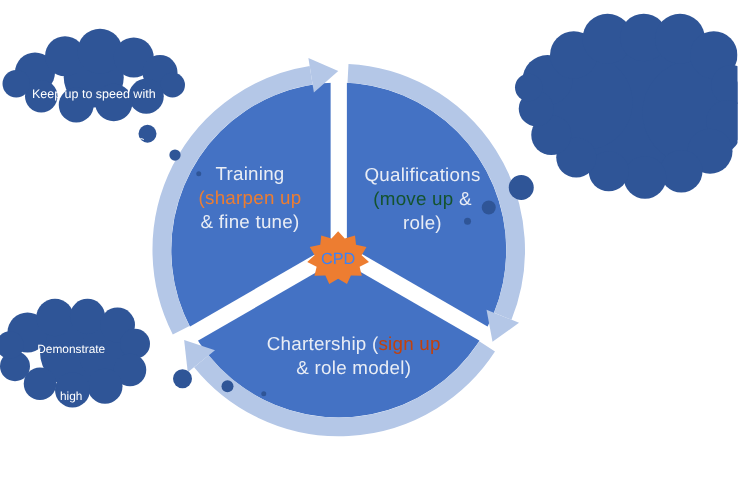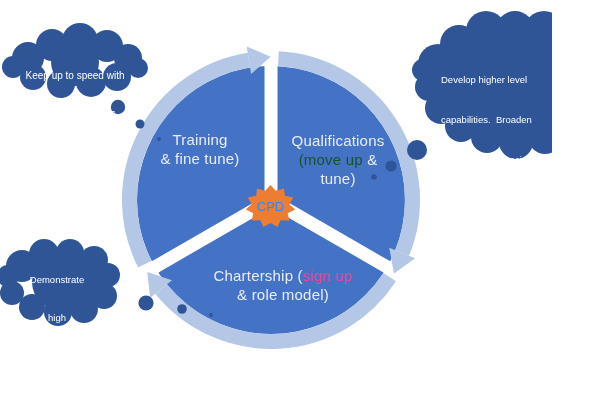--- a/index.html
+++ b/index.html
@@ -1,17 +1,17 @@
 <!DOCTYPE html>
 <html><head>
 <meta charset="utf-8">
 <style>
   html,body{margin:0;padding:0;background:#fff;}
   .stage{position:relative;width:552px;height:400px;background:#fff;overflow:hidden;
-         font-family:"Liberation Sans", sans-serif;}
+         font-family:"Liberation Sans", sans-serif;padding-left:38px;}
   .stage svg{position:absolute;left:0;top:0;}
   .txt{position:absolute;white-space:pre;}
   .cloud-txt{color:#fff;}
   .cloud-txt .ln{white-space:pre;}
   .tl-txt{left:6px;top:45px;width:138px;text-align:center;font-size:10px;line-height:12.5px;}
   .tr-txt{left:441px;top:47px;width:154px;text-align:left;font-size:9.5px;line-height:13.2px;}
   .bl-txt{left:2px;top:249px;width:110px;text-align:center;font-size:9.5px;line-height:12.6px;}
   .wheel-label{position:absolute;text-align:center;font-size:15px;line-height:19px;
                letter-spacing:.2px;color:#E9EDF5;}
   .training-label{left:120px;top:130px;width:160px;}
@@ -112,47 +112,40 @@
       <circle cx="182" cy="309" r="4.8"></circle>
       <circle cx="211" cy="315" r="2"></circle>
     </g>
   </svg>
 
   <div class="txt cloud-txt tl-txt" style="color: rgb(255, 255, 255);">
     <div class="ln">Keep up to speed with</div>
     <div class="ln">core competencies.</div>
   </div>
 
-  <div class="txt cloud-txt tr-txt" style="color: rgb(255, 255, 255);">
-    <div class="ln">Develop higher level</div>
-    <div class="ln">capabilities.  Broaden</div>
-    <div class="ln">knowledge of specialisms</div>
-    <div class="ln">(Internal Communication,</div>
-    <div class="ln">Crisis Communication,</div>
-    <div class="ln">Public Affairs)</div>
-  </div>
 
   <div class="txt cloud-txt bl-txt" style="color: rgb(255, 255, 255);">
     <div class="ln">Demonstrate</div>
     <div class="ln">high</div>
     <div class="ln">professional</div>
     
   </div>
 
   <div class="wheel-label training-label" style="color: rgb(233, 237, 245);">
     <div>Training</div>
+    <div><span style="color: rgb(237, 125, 49);">(sharpen up</span></div>
     <div>&amp; fine tune)</div>
   </div>
 
   <div class="wheel-label qualifications-label" style="color: rgb(233, 237, 245);">
     <div>Qualifications</div>
     <div><span style="color: #14532d;">(move up</span><span> &amp;</span></div>
-    <div>tune)</div>
+    <div>role)</div>
   </div>
 
   <div class="wheel-label chartership-label" style="color: rgb(233, 237, 245);">
-    <div><span>Chartership (</span><span style="color: #ec4899; margin-top: 48px;">sign up</span></div>
+    <div><span>Chartership (</span><span style="color: #c2410c; margin-top: 48px;">sign up</span></div>
     <div>&amp; role model)</div>
   </div>
 
   <div class="cpd-label">CPD</div>
 
 </div>
 
 </body></html>

